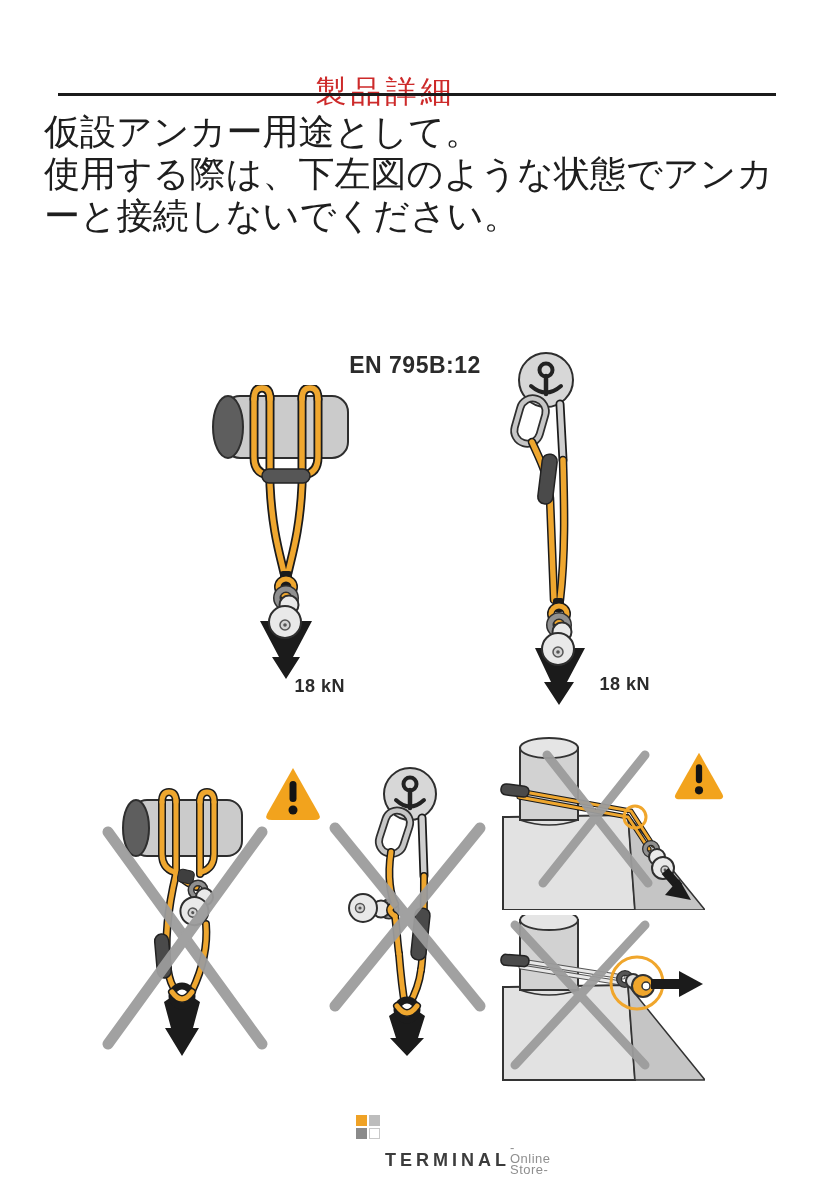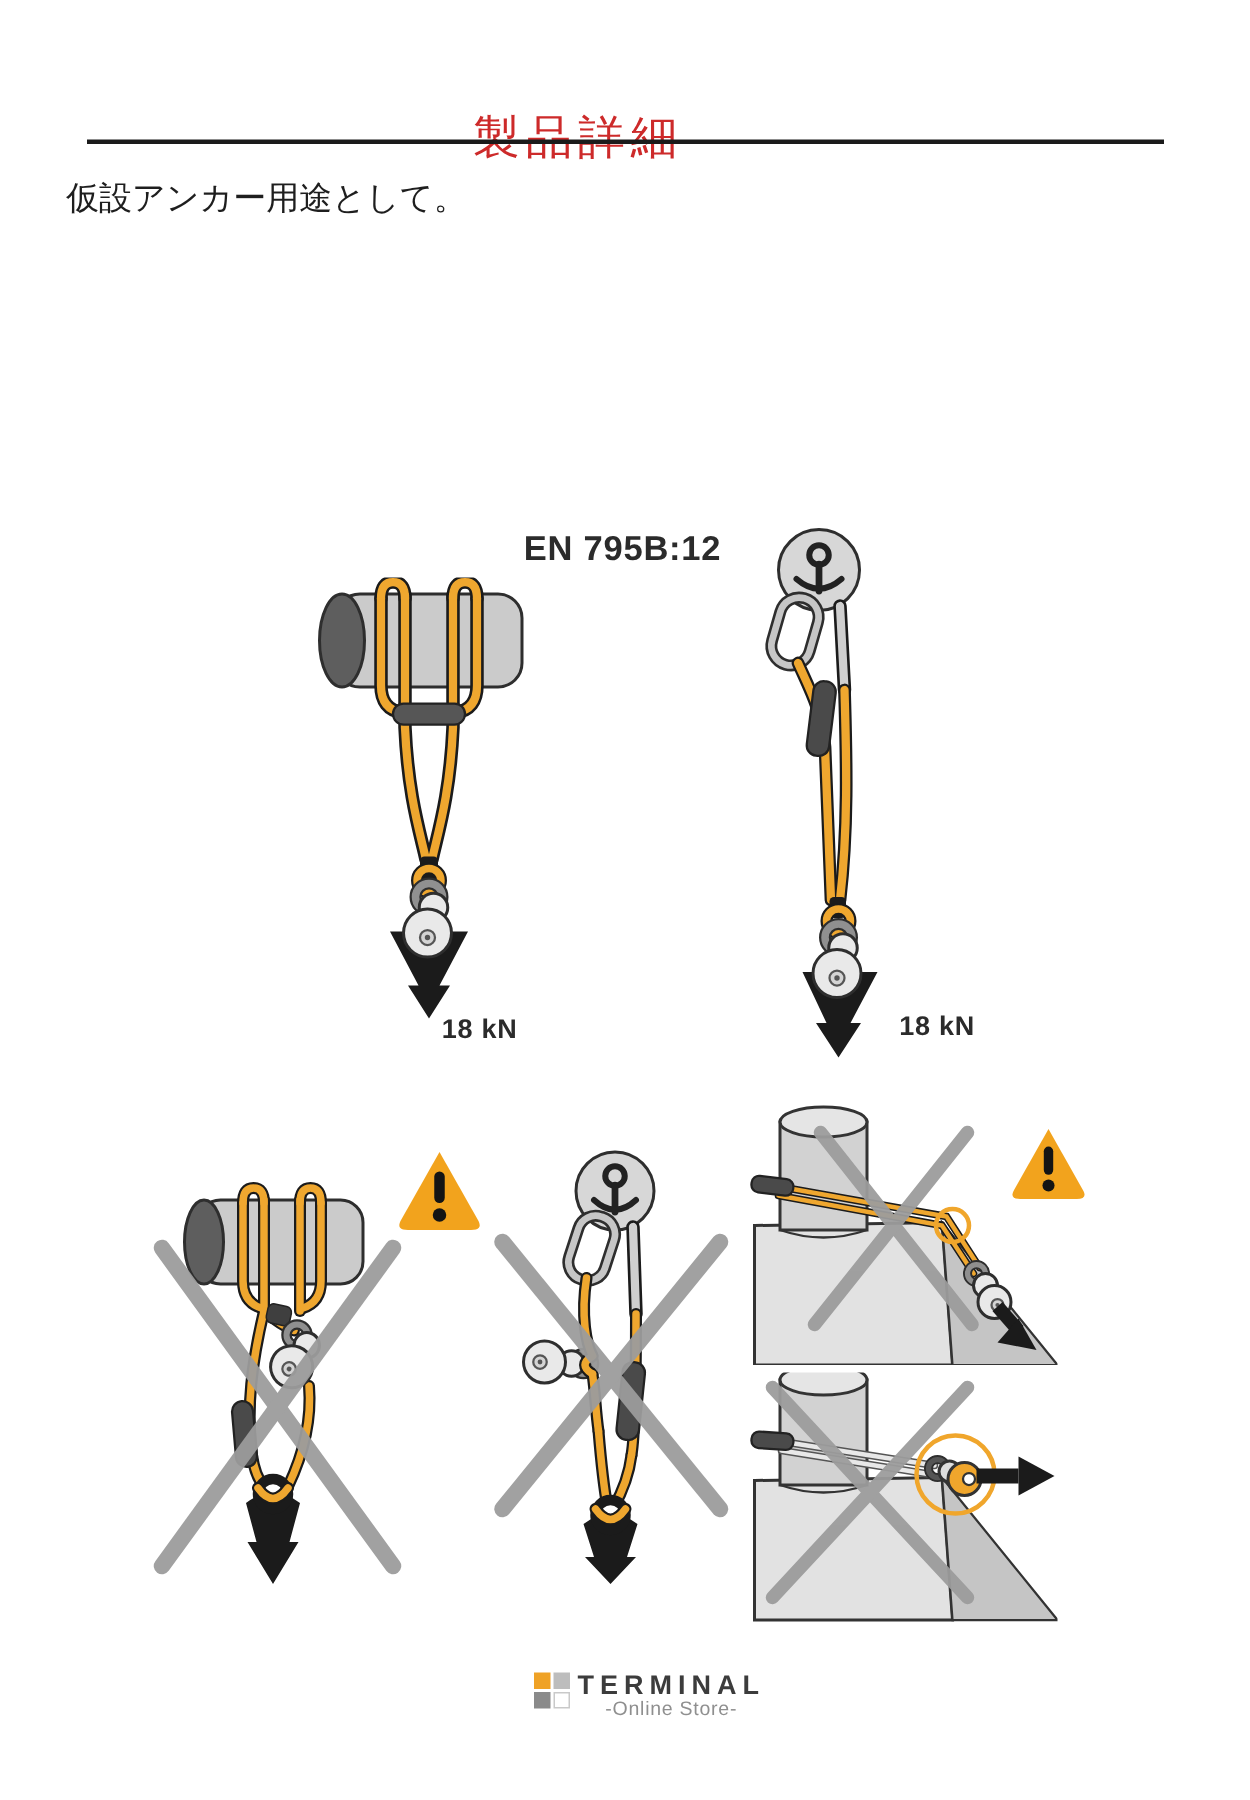--- a/index.html
+++ b/index.html
@@ -8,53 +8,54 @@
     font-family:"Liberation Sans","DejaVu Sans",sans-serif;overflow:hidden;
   }
   .abs{position:absolute;}
   .page-title{
     left:0;top:50px;width:771px;text-align:center;
     font-size:31px;font-weight:500;letter-spacing:4px;color:#cd2a2a;
   }
   .title-rule{left:58px;top:93px;width:718px;height:3px;background:#1b1b1b;}
   .intro{
     left:44px;top:111px;width:752px;
-    font-size:22px;line-height:42px;color:#1e1e1e;
+    font-size:36px;line-height:42px;color:#1e1e1e;
     overflow-wrap:anywhere;line-break:anywhere;
   }
   .intro p{margin:0;}
   .std-label{
     left:325px;top:352px;width:180px;text-align:center;
     font-size:23px;font-weight:bold;color:#2b2b2b;letter-spacing:0.5px;
   }
   .load-label{
     text-align:right;font-size:18px;font-weight:600;color:#2b2b2b;letter-spacing:0.5px;
   }
   .footer-logo{left:356px;top:1110px;width:160px;height:44px;display:flex;align-items:flex-start;gap:5px;}
   .logo-grid{display:grid;grid-template-columns:11px 11px;grid-template-rows:11px 11px;gap:2px;margin-top:5px;}
   .logo-sq{width:11px;height:11px;}
   .sq-orange{background:#efa226;}
   .sq-light{background:#bdbdbd;}
   .sq-dark{background:#8a8a8a;}
   .sq-white{background:#ffffff;border:1px solid #c9c9c9;box-sizing:border-box;}
-  .logo-text{display:flex;flex-direction:column;align-items:center;}
+  .logo-text{display:flex;flex-direction:row;align-items:center;margin-top:32px;}
   .logo-brand{font-size:18px;font-weight:600;letter-spacing:4px;color:#3c3c3c;line-height:20px;margin-top:3px;}
   .logo-tagline{font-size:13px;color:#8f8f8f;letter-spacing:0.5px;line-height:11px;}
   svg{display:block;}
 </style>
 </head>
 <body>
 
 <div class="canvas">
 
   <h1 class="abs page-title">製品詳細</h1>
   <div class="abs title-rule"></div>
 
   <section class="abs intro">
     <p>仮設アンカー用途として。</p>
+    <p>使用する際は、下左図のような状態でアンカーと接続しないでください。</p>
   </section>
 
   <div class="abs std-label">EN 795B:12</div>
 
   <svg class="abs" style="left:190px;top:385px;" width="180" height="320" viewBox="0 0 180 320">
     <g>
       <rect x="34" y="11" width="124" height="62" rx="16" fill="#cbcbcb" stroke="#2e2e2e" stroke-width="2"></rect>
       <ellipse cx="38" cy="42" rx="15" ry="31" fill="#5e5e5e" stroke="#2e2e2e" stroke-width="2"></ellipse>
     </g>
     <g>

